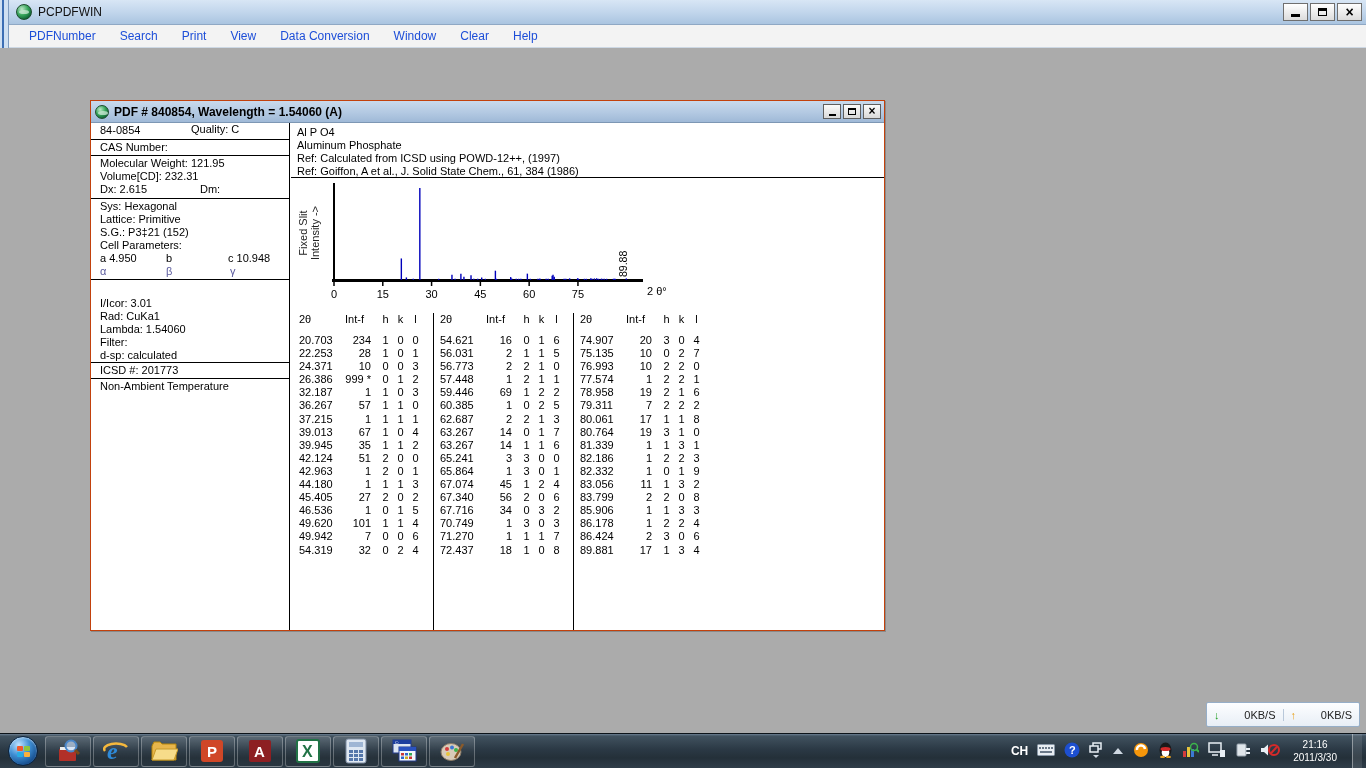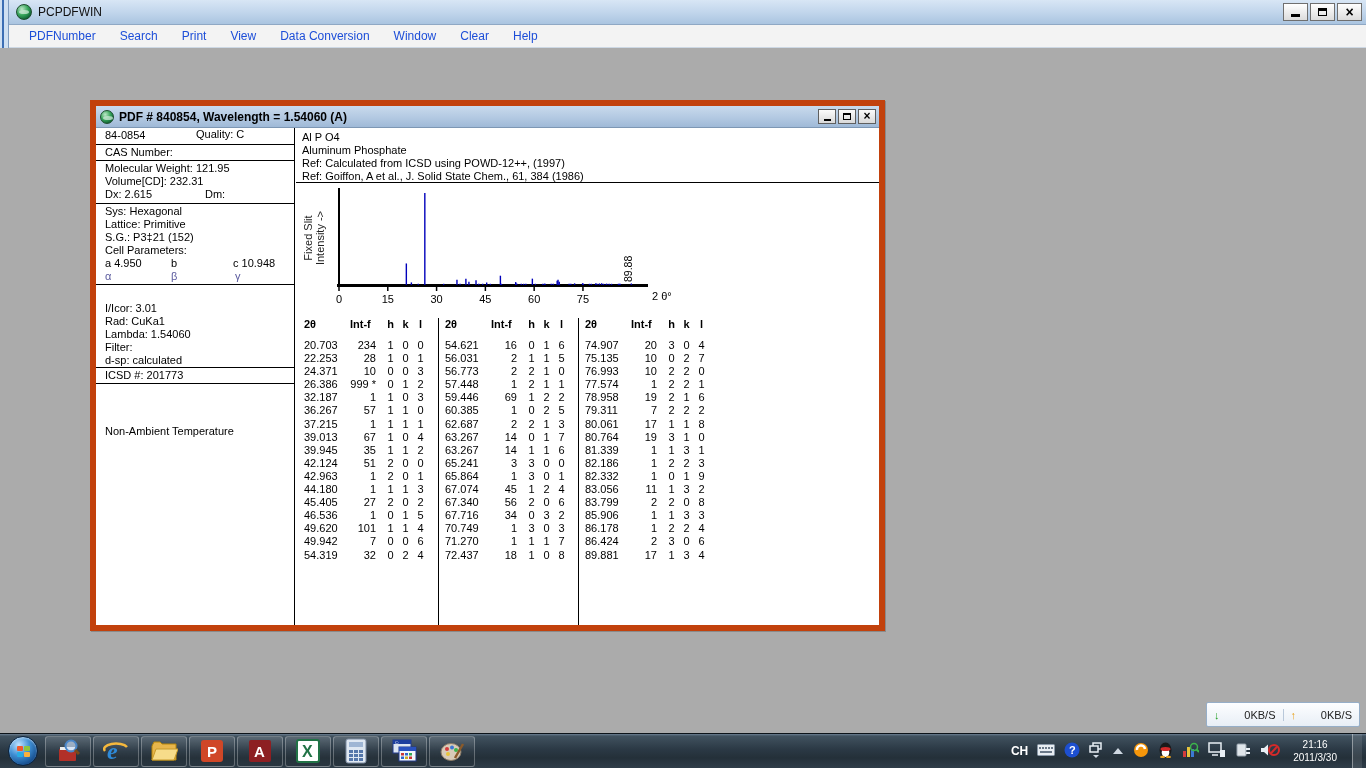--- a/index.html
+++ b/index.html
@@ -29,21 +29,21 @@
   .winbtn .close-glyph { font-size:14px; font-weight:bold; line-height:10px; color:#000; }
 
   #main-menubar { position:absolute; left:9px; top:25px; right:0; height:23px; background:#f3f3f3;
     border-bottom:1px solid #cdd8e4; display:flex; align-items:center; padding-left:8px; }
   .menu-item { font-size:12px; color:#1d4ed8; padding:3px 12px; cursor:default; }
 
   #client-area { position:absolute; left:0; top:48px; right:0; bottom:35px; background:#ababab; }
 
   
   #card-window { position:absolute; left:90px; top:100px; width:795px; height:531px;
-    border:6px solid #c2410c; background:#fff; box-shadow:1px 1px 0 #8a8a8a; }
+    border:1px solid #c2410c; background:#fff; box-shadow:1px 1px 0 #8a8a8a; }
   #card-titlebar { height:22px; background:linear-gradient(#c9daec 0%, #b3c9e2 55%, #9fb9d7 100%);
     border-bottom:1px solid #7d97b4; display:flex; align-items:center; position:relative; }
   #card-titlebar .globe-icon { width:14px; height:14px; margin:0 5px 0 4px; }
   #card-title { font-size:12px; font-weight:bold; color:#000; }
   .winbtns-sm { position:absolute; right:3px; top:3px; display:flex; gap:2px; }
   .winbtn-sm { width:18px; height:15px; background:linear-gradient(#fbfbfb,#d9d9d9); border:1px solid #5f5f5f;
     display:flex; align-items:center; justify-content:center; }
   .winbtn-sm .min-glyph { width:7px; height:2px; border-bottom:2px solid #000; margin-top:6px; }
   .winbtn-sm .max-glyph { width:8px; height:7px; border:1px solid #000; border-top:2px solid #000; }
   .winbtn-sm .close-glyph { font-size:12px; font-weight:bold; line-height:9px; color:#000; }
@@ -61,21 +61,21 @@
   #right-panel { position:absolute; left:200px; top:0; right:0; bottom:0; }
   #phase-header { height:55px; border-bottom:1px solid #000; padding:3px 0 0 6px; line-height:13px; white-space:nowrap; }
 
   #chart-wrap { position:absolute; left:0; top:58px; width:400px; height:128px; }
 
   
   .tgroup { position:absolute; top:190px; bottom:0; width:140px; }
   #tgroup-1 { left:2px; }
   #tgroup-2 { left:142px; border-left:1px solid #000; }
   #tgroup-3 { left:282px; border-left:1px solid #000; }
-  .thead { position:relative; height:21px;font-weight:bold; }
+  .thead { position:relative; height:21px; }
   .trow { position:relative; height:13.1px; line-height:13px; }
   .c { position:absolute; top:0; white-space:nowrap; }
   .c0 { left:6px; width:46px; }
   .c1 { left:40px; width:38px; text-align:right; }
   .c2 { left:85px; width:15px; text-align:center; }
   .c3 { left:100px; width:15px; text-align:center; }
   .c4 { left:115px; width:15px; text-align:center; }
   .thead .c1 { left:52px; width:30px; text-align:left; }
 
   
@@ -201,21 +201,21 @@
         <div class="lp-sec" style="height:83px; padding-top:17px;">
           <div class="lp-row"><span>I/Icor:   3.01</span></div>
           <div class="lp-row"><span>Rad: CuKa1</span></div>
           <div class="lp-row"><span>Lambda: 1.54060</span></div>
           <div class="lp-row"><span>Filter:</span></div>
           <div class="lp-row"><span>d-sp: calculated</span></div>
         </div>
         <div class="lp-sec" style="height:16px;">
           <span>ICSD #:  201773</span>
         </div>
-        <div class="lp-sec" style="border-bottom:none; height:16px;margin-top:40px;">
+        <div class="lp-sec" style="border-bottom:none; height:16px;">
           <span>Non-Ambient Temperature</span>
         </div>
       </div>
 
       <div id="right-panel">
         <div id="phase-header">
           <div>Al P O4</div>
           <div>Aluminum Phosphate</div>
           <div>Ref:  Calculated from ICSD using POWD-12++, (1997)</div>
           <div>Ref: Goiffon, A et al., J. Solid State Chem., 61, 384 (1986)</div>

